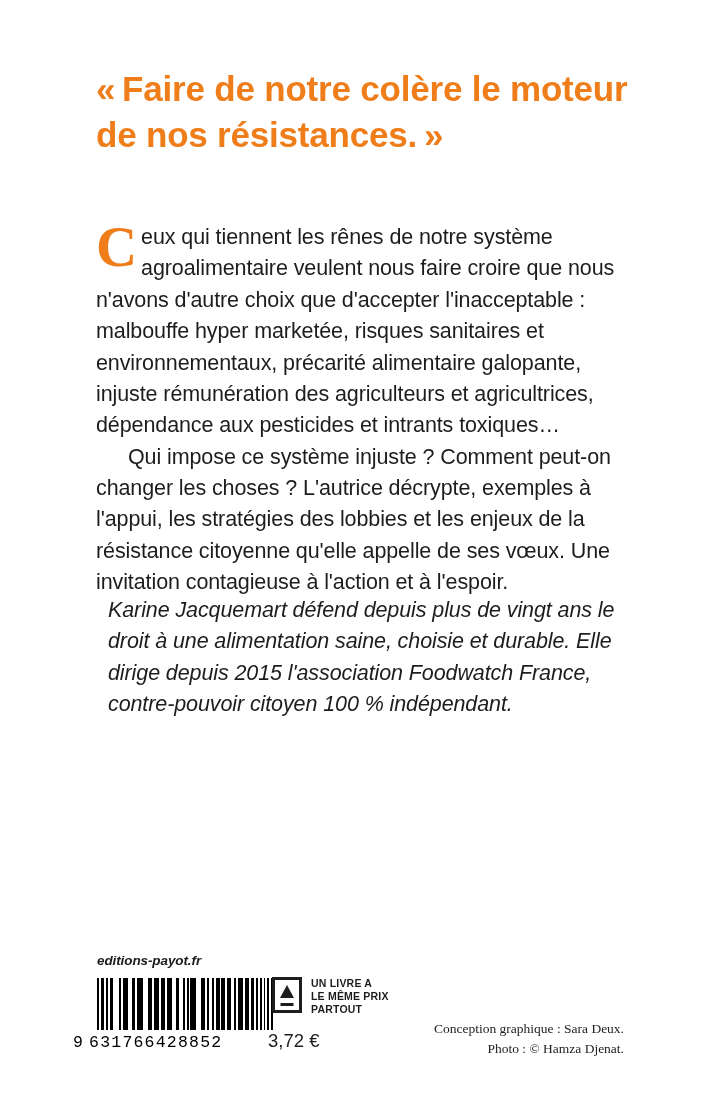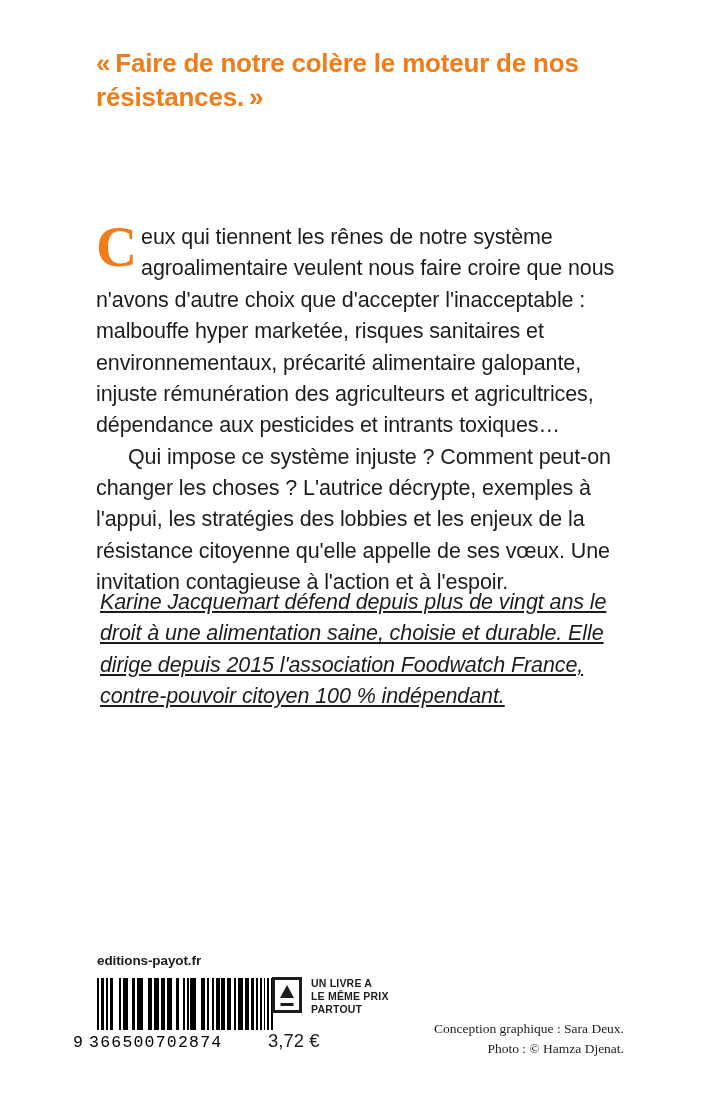--- a/index.html
+++ b/index.html
@@ -19,23 +19,23 @@
   .page {
     position: absolute;
     inset: 0;
     background: #ffffff;
   }
 
   
   .quote {
     position: absolute;
     left: 96px;
-    top: 46px;
+    top: 66px;
     width: 540px;
-    font-size: 26px;
+    font-size: 35px;
     line-height: 1.32;
     color: #ef7d1a;
     font-weight: 600;
     letter-spacing: -0.2px;
   }
 
   
   .blurb {
     position: absolute;
     left: 96px;
@@ -72,31 +72,32 @@
     position: absolute;
     left: 96px;
     top: 583px;
     width: 534px;
     font-size: 21.5px;
     line-height: 1.46;
     font-style: italic;
     color: #1d1d1b;
     letter-spacing: -0.1px;
   }
-  .bio p { margin: 4px; text-decoration: underline; }
+  .bio p { margin: 12px; }
 
   
   .site-url {
     position: absolute;
     left: 97px;
     top: 953px;
     font-size: 13.5px;
     font-weight: bold;
     color: #1d1d1b;
     letter-spacing: -0.1px;
+    font-style: italic;
   }
 
   .barcode-block {
     position: absolute;
     left: 73px;
     top: 978px;
     width: 200px;
   }
   .barcode {
     height: 52px;
@@ -268,21 +269,21 @@
         <i style="width: 1.83333px; background: rgb(0, 0, 0);"></i>
         <i style="width: 1.83333px; background: transparent;"></i>
         <i style="width: 1.83333px; background: rgb(0, 0, 0);"></i>
         <i style="width: 1.83333px; background: transparent;"></i>
         <i style="width: 1.83333px; background: rgb(0, 0, 0);"></i>
         <i style="width: 1.83333px; background: transparent;"></i>
         <i style="width: 1.83333px; background: rgb(0, 0, 0);"></i>
       </div>
     <div class="barcode-digits">
       <span class="lead">9</span>
-      <span>366500702874</span>
+      <span>631766428852</span>
     </div>
   </div>
 
   <div class="price">3,72 €</div>
 
   <div class="same-price-logo">
     <div class="spl-mark"></div>
     <div class="spl-text">
       <div>UN LIVRE A</div>
       <div>LE MÊME PRIX</div>

